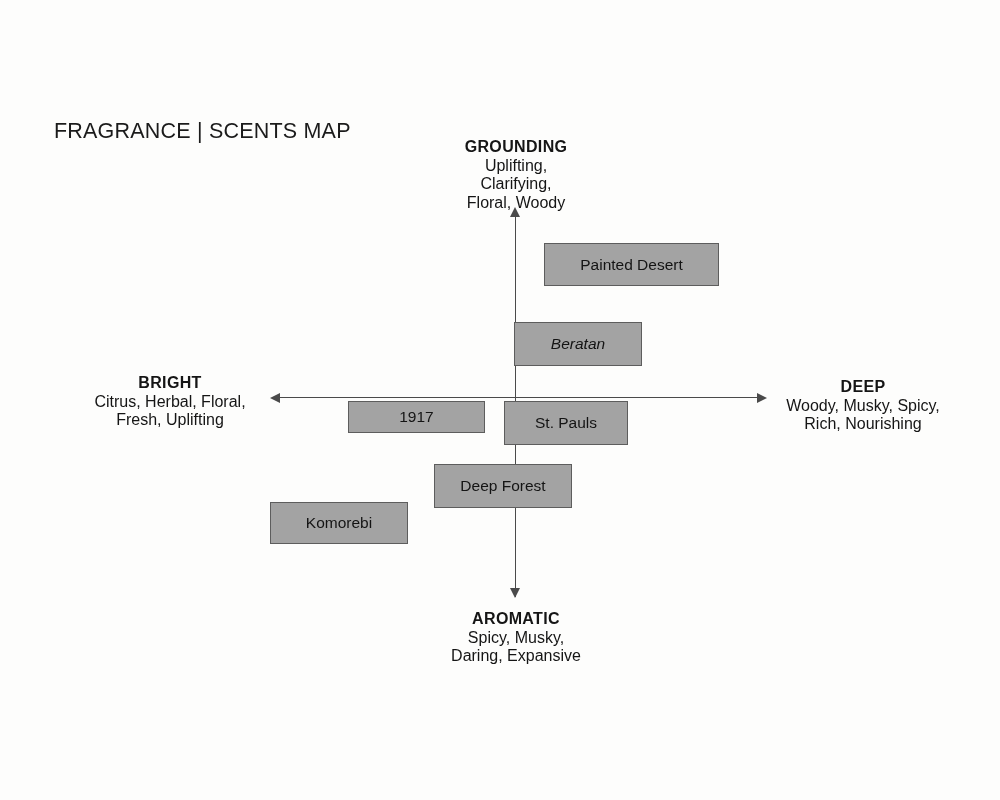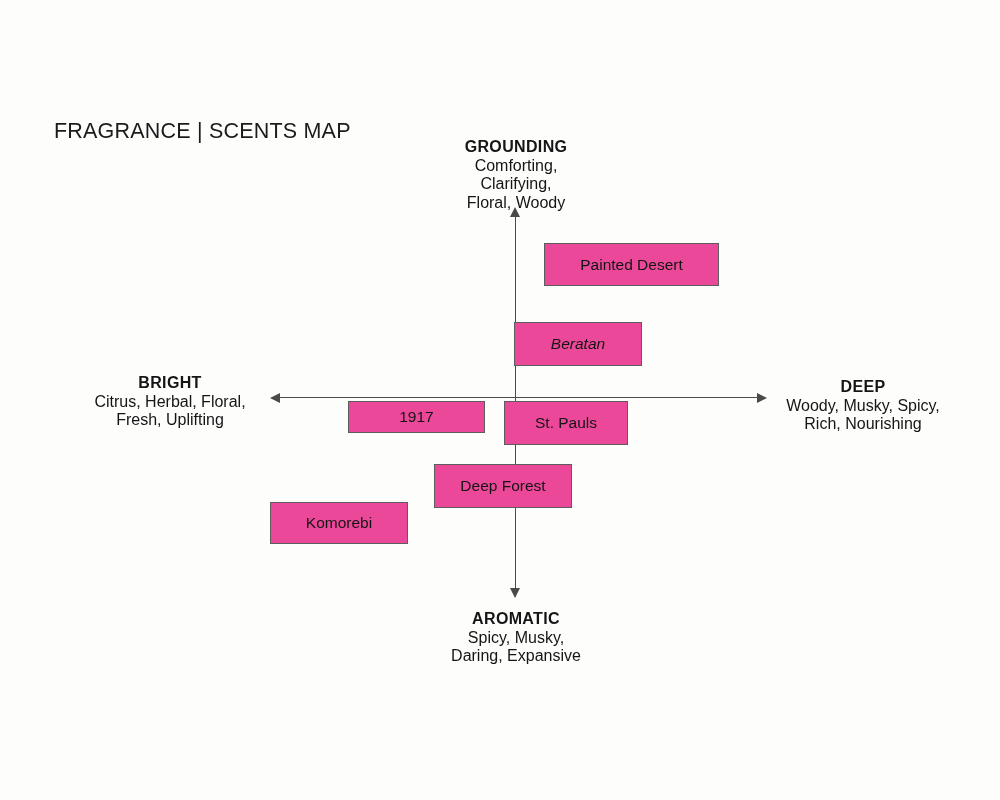--- a/index.html
+++ b/index.html
@@ -121,21 +121,21 @@
   #pole-deep {
     left: 768px;
     top: 378px;
     width: 190px;
   }
 
   
   .scent-box {
     position: absolute;
     box-sizing: border-box;
-    background: #ec4899;
+    background: #a3a3a3;
     border: 1px solid #5d5d5d;
     display: flex;
     align-items: center;
     justify-content: center;
     font-size: 15.5px;
     font-weight: 400;
     color: #141414;
     white-space: nowrap;
     z-index: 3;
   }
@@ -156,21 +156,21 @@
 
   <div class="axis-line" id="axis-vertical"></div>
   <div class="axis-line" id="axis-horizontal"></div>
   <div class="arrow" id="arrow-up"></div>
   <div class="arrow" id="arrow-down"></div>
   <div class="arrow" id="arrow-left"></div>
   <div class="arrow" id="arrow-right"></div>
 
   <div class="pole" id="pole-grounding">
     <span class="pole-title">GROUNDING</span>
-    <span class="pole-desc">Comforting,</span>
+    <span class="pole-desc">Uplifting,</span>
     <span class="pole-desc">Clarifying,</span>
     <span class="pole-desc">Floral, Woody</span>
   </div>
 
   <div class="pole" id="pole-aromatic">
     <span class="pole-title">AROMATIC</span>
     <span class="pole-desc">Spicy, Musky,</span>
     <span class="pole-desc">Daring, Expansive</span>
   </div>
 

